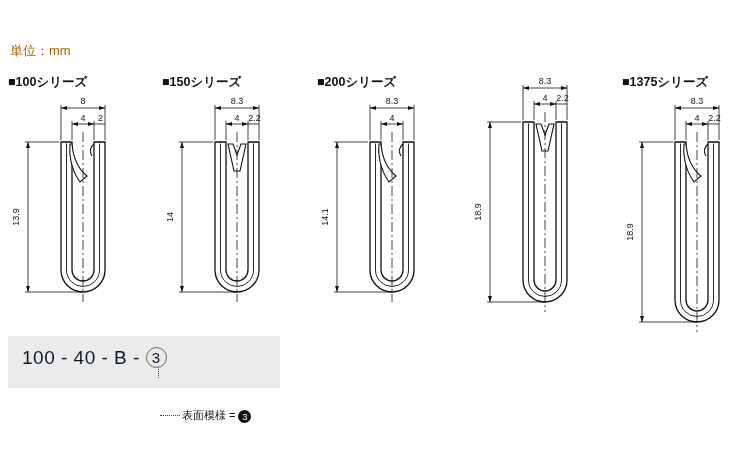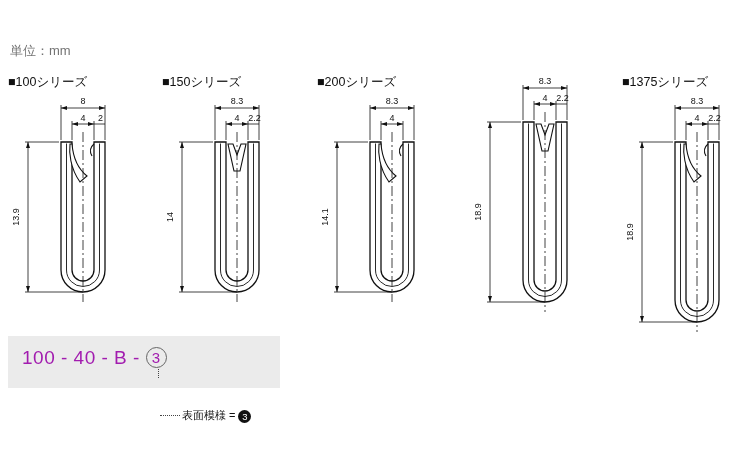--- a/index.html
+++ b/index.html
@@ -1,31 +1,31 @@
 <!DOCTYPE html>
 <html><head>
 <meta charset="utf-8">
 <style>
   html,body{margin:0;padding:0;background:#fff;}
   .canvas{
     position:relative;width:750px;height:450px;background:#ffffff;
     font-family:"Liberation Sans","DejaVu Sans",sans-serif;color:#111;
     overflow:hidden;
   }
-  .unit{position:absolute;left:10px;top:42px;font-size:13px;color:#737373;}
+  .unit{position:absolute;left:10px;top:42px;font-size:13px;color:#a16207;}
   .col{position:absolute;top:74px;width:150px;}
-  .series-label{font-size:12.5px;font-weight:normal;color:#111;height:20px;white-space:nowrap;}
+  .series-label{font-size:12.5px;font-weight:bold;color:#111;height:20px;white-space:nowrap;}
   svg.profile{display:block;}
   svg text{font-family:"Liberation Sans","DejaVu Sans",sans-serif;}
   .partbox{
     position:absolute;left:8px;top:336px;width:272px;height:52px;
     background:#ebebeb;
   }
   .partnum{
-    position:absolute;left:14px;top:11px;font-size:19px;color:#a21caf;
+    position:absolute;left:14px;top:11px;font-size:19px;color:#0f172a;
     letter-spacing:0.5px;white-space:nowrap;
   }
   .circled{
     display:inline-block;width:19px;height:19px;border:1px solid #666;
     border-radius:50%;text-align:center;line-height:19px;font-size:15px;
     vertical-align:1px;
   }
   .leader{
     position:absolute;left:150px;top:33px;height:9px;width:0;
     border-left:1px dotted #444;

